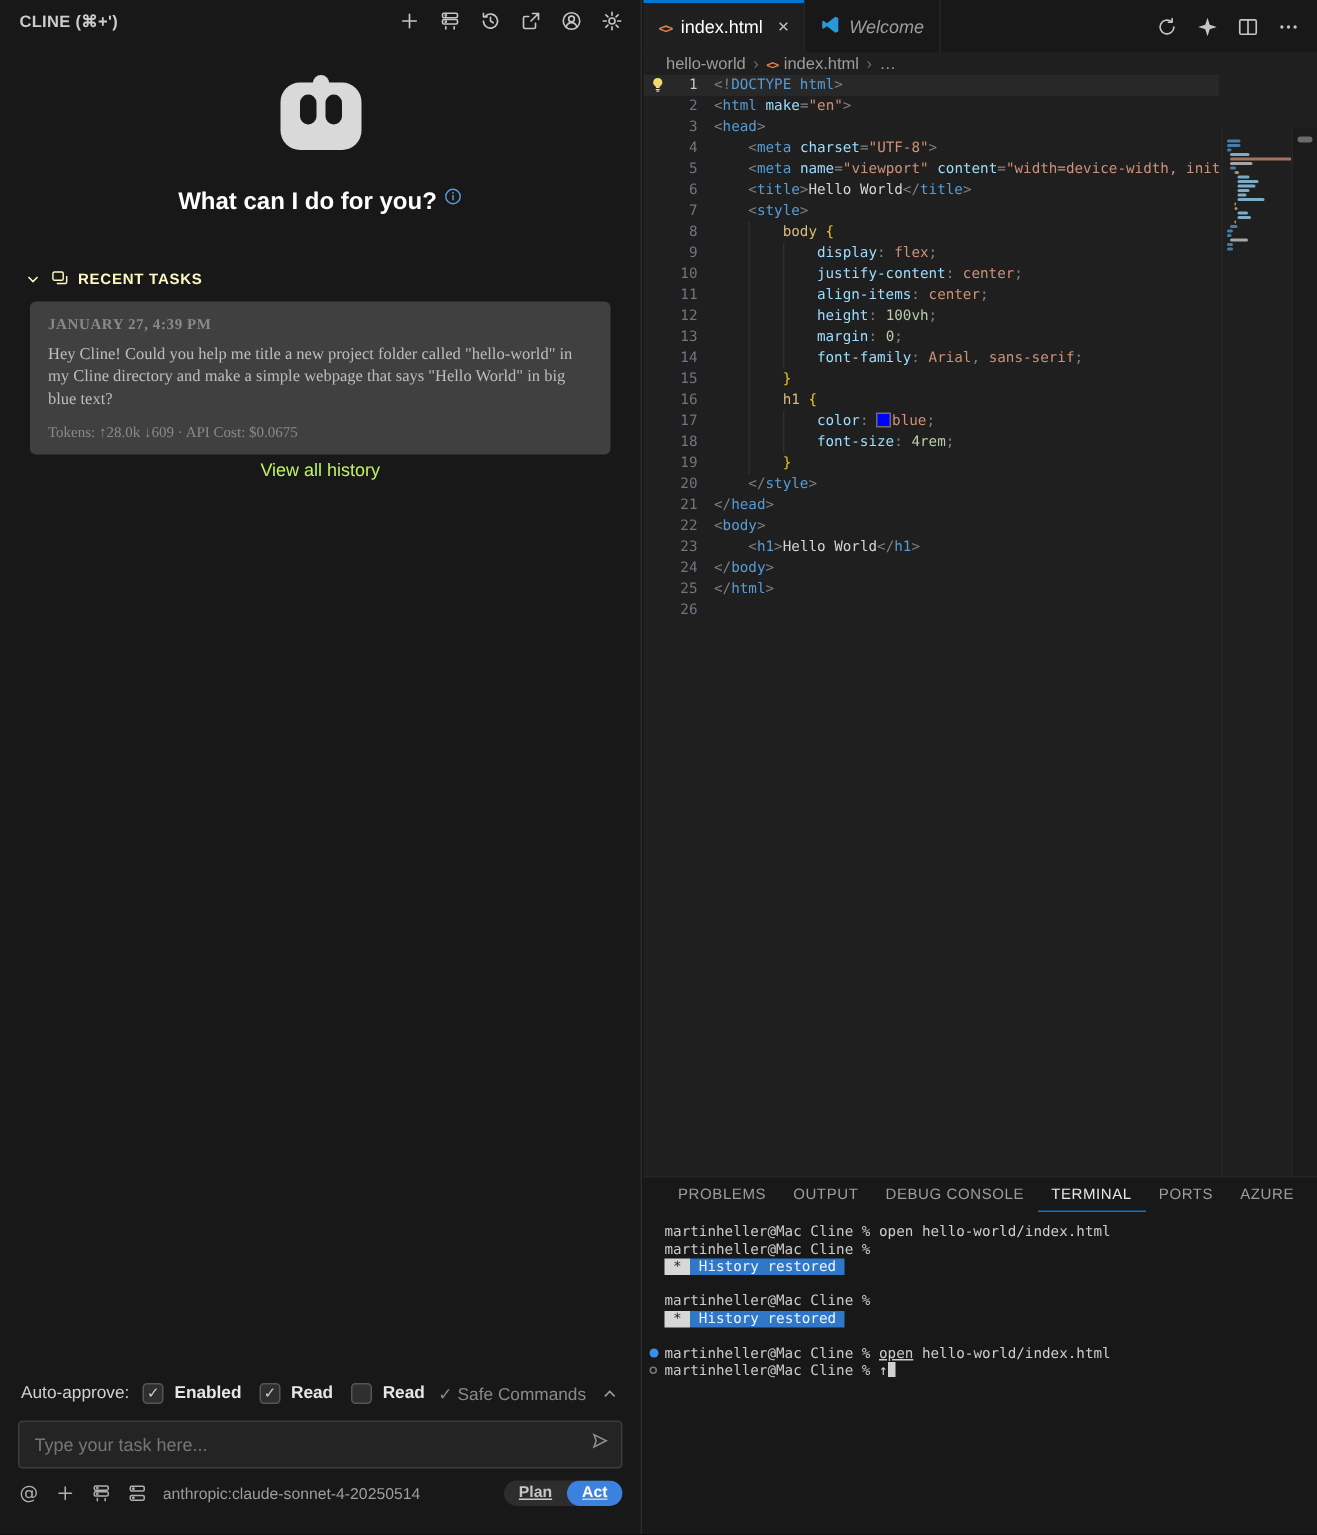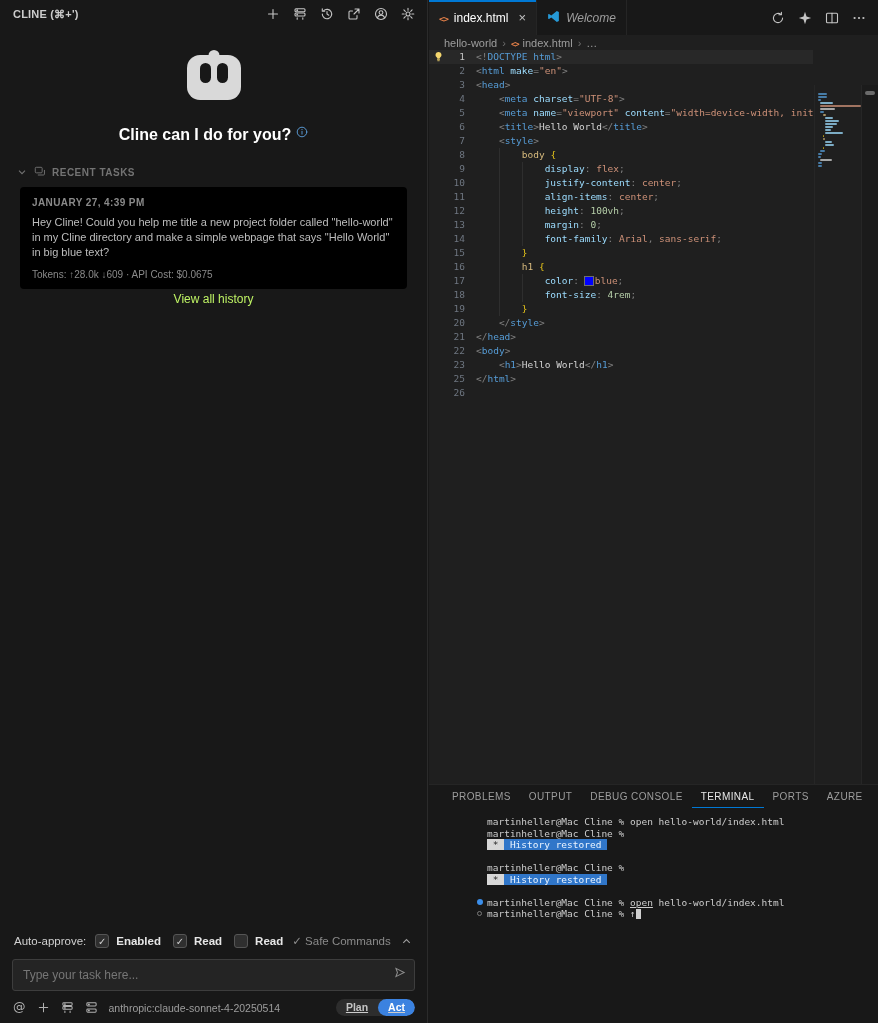--- a/index.html
+++ b/index.html
@@ -18,29 +18,29 @@
   .robot { width:54px; height:50px; margin:22px auto 0; position:relative; }
   .robot-antenna { position:absolute; top:0; left:50%; transform:translateX(-50%); width:11px; height:11px; border-radius:50%; background:#d9d9d9; }
   .robot-head { position:absolute; top:5px; left:0; right:0; bottom:0; background:#d9d9d9; border-radius:13px; }
   .robot-eye { position:absolute; top:13px; width:11px; height:20px; border-radius:6px; background:#181818; }
   .robot-eye.left { left:13px; } .robot-eye.right { right:13px; }
 
   .greeting { text-align:center; margin-top:24px; font-size:16px; font-weight:700; color:#ffffff; }
   .info-icon { display:inline-block; vertical-align:2px; margin-left:5px; cursor:pointer; }
   .info-icon svg { width:12px; height:12px; }
 
-  .recent-head { display:flex; align-items:center; gap:6px; margin:22px 14px 9px 16px; color:#737373; cursor:pointer; }
+  .recent-head { display:flex; align-items:center; gap:6px; margin:36px 14px 9px 16px; color:#fef9c3; cursor:pointer; }
   .recent-label { font-size:10px; font-weight:700; letter-spacing:.5px; }
-  .task-card { margin:0 20px; background:#000000; border-radius:4px; padding:10px 12px 9px; cursor:pointer; }
+  .task-card { margin:0 20px; background:#404040; border-radius:4px; padding:10px 12px 9px; cursor:pointer;font-family:Liberation Serif, serif; }
   .task-date { font-size:10px; font-weight:600; letter-spacing:.4px; color:#8a8a8a; margin-bottom:7px; }
   .task-text { font-size:11px; line-height:1.38; color:#bdbdbd; }
   .task-metrics { font-size:10px; color:#8a8a8a; margin-top:8px; }
   .view-all { text-align:center; margin-top:3px; font-size:12px; color:#bef264; cursor:pointer; }
 
-  .sb-bottom { position:absolute; left:0; right:0; bottom:0; }
+  .sb-bottom { position:absolute; left:0; right:0; bottom:12px; }
   .auto-approve { display:flex; align-items:center; gap:9px; padding:9px 14px 8px; font-size:11.5px; color:#d0d0d0; }
   .aa-opt { display:flex; align-items:center; gap:7px; cursor:pointer; }
   .cbx { width:14px; height:14px; border-radius:3px; background:#2f2f2f; border:1px solid #555; display:flex; align-items:center; justify-content:center;
          font-size:10px; color:#cfcfcf; font-family:"DejaVu Sans", sans-serif; }
   .aa-opt b { font-weight:700; color:#e6e6e6; }
   .aa-safe { color:#8a8a8a; font-size:11.5px; }
   .aa-chevron { margin-left:auto; color:#9d9d9d; cursor:pointer; display:flex; }
   .input-row { position:relative; margin:3px 12px 7px; }
   .task-input { width:100%; background:#242424; border:1px solid #3d3d3d; border-radius:3px; color:#cccccc;
                 padding:8px 32px 8px 10px; font-size:12px; font-family:"Liberation Sans", sans-serif; outline:none; }
@@ -92,21 +92,21 @@
   .vscroll { position:absolute; top:35px; right:0; width:17px; height:749px; background:#1b1b1b; border-left:1px solid #262626; cursor:pointer; }
   .vscroll-thumb { position:absolute; top:6px; left:3px; width:10px; height:4px; background:#6b6b6b; border-radius:2px; }
 
   
   .panel { position:absolute; left:0; right:0; top:784px; bottom:0; background:#181818; border-top:1px solid #252525; }
   .panel-tabs { height:23px; display:flex; align-items:stretch; padding-left:14px; overflow:hidden; }
   .panel-tab { display:flex; align-items:center; padding:0 9px; font-size:10px; font-weight:500; letter-spacing:.4px; color:#9d9d9d;
                border-bottom:1px solid transparent; cursor:pointer; white-space:nowrap; }
   .panel-tab.active { color:#e7e7e7; border-bottom-color:#0078d4; }
   .terminal { position:relative; padding:8px 0 0 14px; font-family:"DejaVu Sans Mono", monospace; font-size:9.5px; line-height:11.5px; color:#cccccc; }
-  .term-line { position:relative; height:11.5px; white-space:pre;margin-left:44px; }
+  .term-line { position:relative; height:11.5px; white-space:pre; }
   .tdot { position:absolute; left:-10px; top:2.5px; width:6px; height:6px; border-radius:50%; }
   .tdot.filled { background:#3b8eea; }
   .tdot.hollow { width:5px; height:5px; border:1px solid #7a7a7a; background:transparent; }
   .t-bstar { background:#d7d7d7; color:#1e1e1e; }
   .t-bmsg { background:#3076c9; color:#eaf4ff; }
   .t-cmdu { text-decoration:underline; }
   .t-cursor { display:inline-block; width:5.7px; height:10px; background:#d0d0d0; vertical-align:-1.5px; }
 </style>
 </head>
 <body>
@@ -161,21 +161,21 @@
     </div>
 
     <div class="robot">
       <span class="robot-antenna"></span>
       <span class="robot-head"></span>
       <span class="robot-eye left"></span>
       <span class="robot-eye right"></span>
     </div>
 
     <div class="greeting">
-      <span>Cline can I do for you?</span><span class="info-icon" id="info-icon"><svg viewBox="0 0 14 14" fill="none" stroke="currentColor" stroke-width="1.1" stroke-linecap="round" stroke-linejoin="round">
+      <span>What can I do for you?</span><span class="info-icon" id="info-icon"><svg viewBox="0 0 14 14" fill="none" stroke="currentColor" stroke-width="1.1" stroke-linecap="round" stroke-linejoin="round">
             <circle cx="7" cy="7" r="5.6" stroke="#5b9dd9"></circle>
             <path d="M7 6.3v3.2" stroke="#5b9dd9"></path>
             <circle cx="7" cy="4.2" r=".7" fill="#5b9dd9" stroke="none"></circle>
           </svg></span>
     </div>
 
     <div class="recent-head">
       <span id="chev-down" style="display:flex">
           <svg width="12" height="12" viewBox="0 0 14 14" fill="none" stroke="currentColor" stroke-width="1.2">
             <path d="M3.5 5.5L7 9l3.5-3.5"></path>
@@ -345,20 +345,21 @@
           <div class="code-line"><span class="gutter-num">14</span><span class="guide" style="left: calc(4ch + 47px);"></span><span class="guide" style="left: calc(8ch + 47px);"></span><span class="c-w">            </span><span class="c-lb">font-family</span><span class="c-g">:</span><span class="c-w"> </span><span class="c-o">Arial</span><span class="c-g">,</span><span class="c-w"> </span><span class="c-o">sans-serif</span><span class="c-g">;</span></div>
           <div class="code-line"><span class="gutter-num">15</span><span class="guide" style="left: calc(4ch + 47px);"></span><span class="c-w">        </span><span class="c-br">}</span></div>
           <div class="code-line"><span class="gutter-num">16</span><span class="guide" style="left: calc(4ch + 47px);"></span><span class="c-w">        </span><span class="c-y">h1</span><span class="c-w"> </span><span class="c-br">{</span></div>
           <div class="code-line"><span class="gutter-num">17</span><span class="guide" style="left: calc(4ch + 47px);"></span><span class="guide" style="left: calc(8ch + 47px);"></span><span class="c-w">            </span><span class="c-lb">color</span><span class="c-g">:</span><span class="c-w"> </span><span class="c-sw"></span><span class="c-o">blue</span><span class="c-g">;</span></div>
           <div class="code-line"><span class="gutter-num">18</span><span class="guide" style="left: calc(4ch + 47px);"></span><span class="guide" style="left: calc(8ch + 47px);"></span><span class="c-w">            </span><span class="c-lb">font-size</span><span class="c-g">:</span><span class="c-w"> </span><span class="c-n">4rem</span><span class="c-g">;</span></div>
           <div class="code-line"><span class="gutter-num">19</span><span class="guide" style="left: calc(4ch + 47px);"></span><span class="c-w">        </span><span class="c-br">}</span></div>
           <div class="code-line"><span class="gutter-num">20</span><span class="c-w">    </span><span class="c-g">&lt;/</span><span class="c-b">style</span><span class="c-g">&gt;</span></div>
           <div class="code-line"><span class="gutter-num">21</span><span class="c-g">&lt;/</span><span class="c-b">head</span><span class="c-g">&gt;</span></div>
           <div class="code-line"><span class="gutter-num">22</span><span class="c-g">&lt;</span><span class="c-b">body</span><span class="c-g">&gt;</span></div>
           <div class="code-line"><span class="gutter-num">23</span><span class="c-w">    </span><span class="c-g">&lt;</span><span class="c-b">h1</span><span class="c-g">&gt;</span><span class="c-w">Hello World</span><span class="c-g">&lt;/</span><span class="c-b">h1</span><span class="c-g">&gt;</span></div>
+          <div class="code-line"><span class="gutter-num">24</span><span class="c-g">&lt;/</span><span class="c-b">body</span><span class="c-g">&gt;</span></div>
           <div class="code-line"><span class="gutter-num">25</span><span class="c-g">&lt;/</span><span class="c-b">html</span><span class="c-g">&gt;</span></div>
           <div class="code-line"><span class="gutter-num">26</span></div>
         </div>
       <div class="minimap" id="minimap">
           <div class="mm-line">
             <span class="mm-bar" style="left: 0px; width: 8.7px; background: rgb(86, 156, 214);"></span>
           </div>
           <div class="mm-line">
             <span class="mm-bar" style="left: 0px; width: 9.28px; background: rgb(86, 156, 214);"></span>
           </div>

